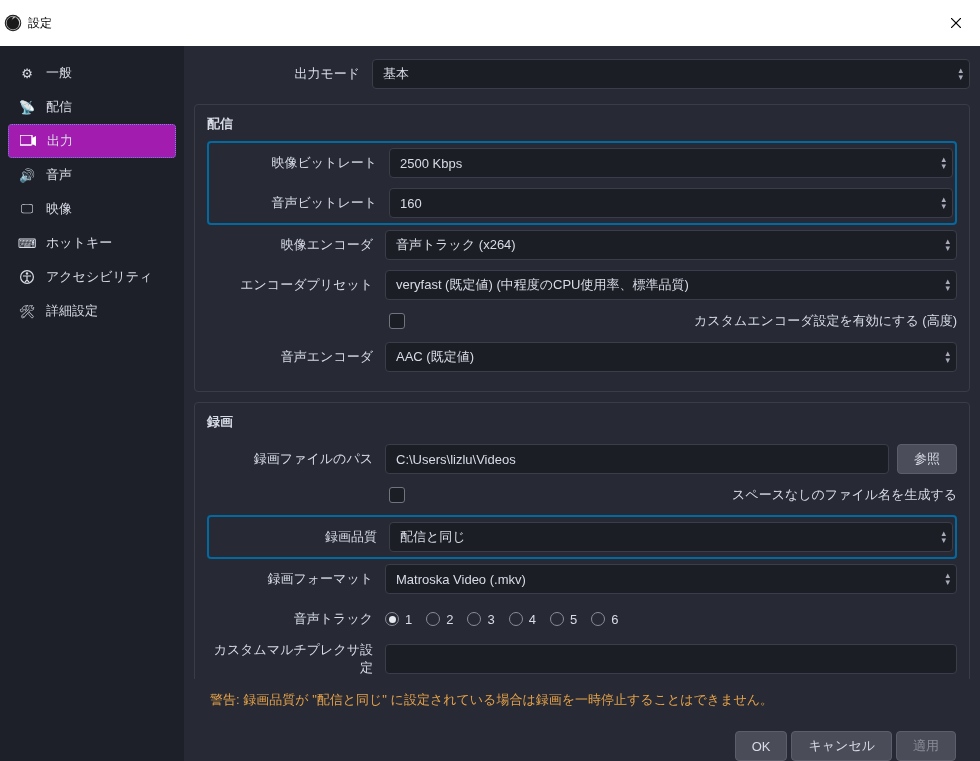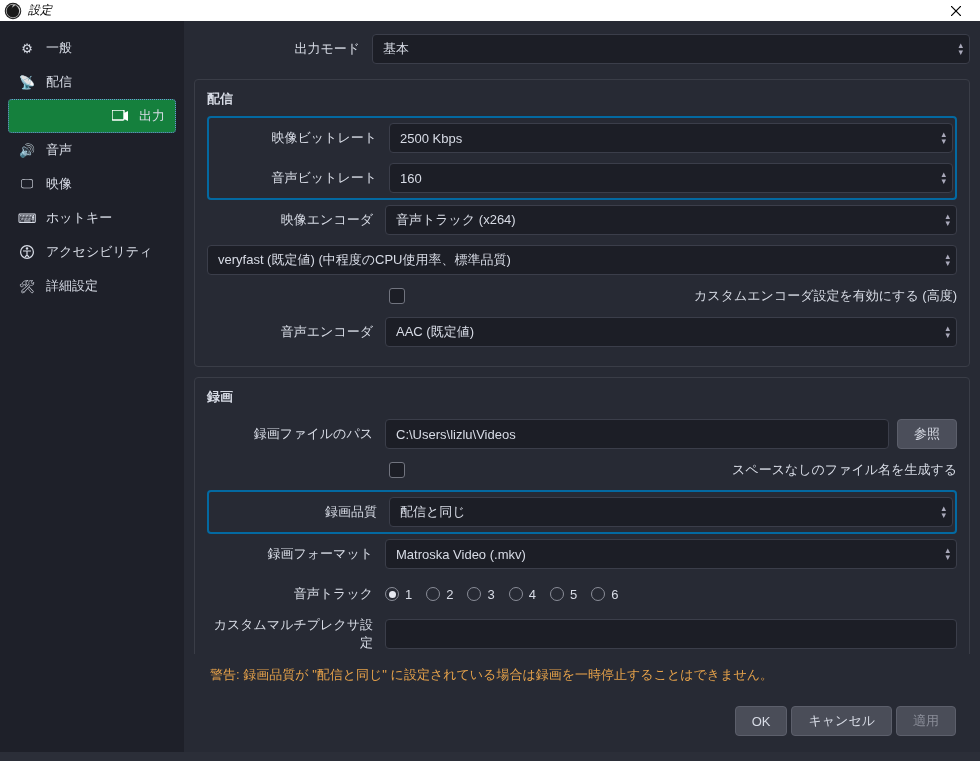--- a/index.html
+++ b/index.html
@@ -1,29 +1,29 @@
 <!DOCTYPE html>
 <html><head>
 <meta charset="utf-8">
 <style>
   * { box-sizing: border-box; margin: 0; padding: 0; font-family: "Segoe UI", "Meiryo", sans-serif; }
   body { background: #2b2e38; color: #d8dce6; font-size: 13px; width: 980px; height: 761px; overflow: hidden; }
 
   
-  .titlebar { height: 21px; background: #ffffff; color: #000; display: flex; align-items: center; padding: 0 4px; font-style: italic; }
+  .titlebar { height: 46px; background: #ffffff; color: #000; display: flex; align-items: center; padding: 0 4px; }
   .titlebar .obsicon { width: 18px; height: 18px; margin-right: 6px; }
   .titlebar .title { font-size: 12px; flex: 1; }
   .titlebar .close { width: 40px; height: 30px; display:flex; align-items:center; justify-content:center; cursor:pointer; }
 
   .window-body { display: flex; height: calc(100% - 30px); }
 
   
   .sidebar { width: 184px; background: #1e2029; padding: 10px 8px; }
   .side-item { display:flex; align-items:center; height:34px; padding:0 10px; border-radius:4px; color:#d8dce6; cursor:pointer; gap:10px; }
-  .side-item.active { background:#15803d; border:1px dotted #6f8dde;justify-content:flex-end; }
+  .side-item.active { background:#a21caf; border:1px dotted #6f8dde; }
   .side-item .micon { width:18px; display:flex; justify-content:center; }
 
   
   .main { flex:1; background:#272a34; padding:8px 10px 0 10px; display:flex; flex-direction:column; overflow:hidden; }
   .scroll-area { flex:1; overflow-y:auto; }
 
   .form-row { display:flex; align-items:center; height:40px; gap:8px; }
   .form-row .lbl { width:170px; text-align:right; color:#d8dce6; padding-right:4px; font-size:13px; }
   .form-row .ctrl { flex:1; }
 
@@ -168,20 +168,21 @@
             <div class="lbl">映像エンコーダ</div>
             <div class="ctrl">
               <div class="combo">
                 <span>音声トラック (x264)</span>
                 <span class="arrow">▴<br>▾</span>
               </div>
             </div>
           </div>
 
           <div class="form-row">
+            <div class="lbl">エンコーダプリセット</div>
             <div class="ctrl">
               <div class="combo">
                 <span>veryfast (既定値) (中程度のCPU使用率、標準品質)</span>
                 <span class="arrow">▴<br>▾</span>
               </div>
             </div>
           </div>
 
           <div class="checkbox-row">
             <span class="chk"></span>

